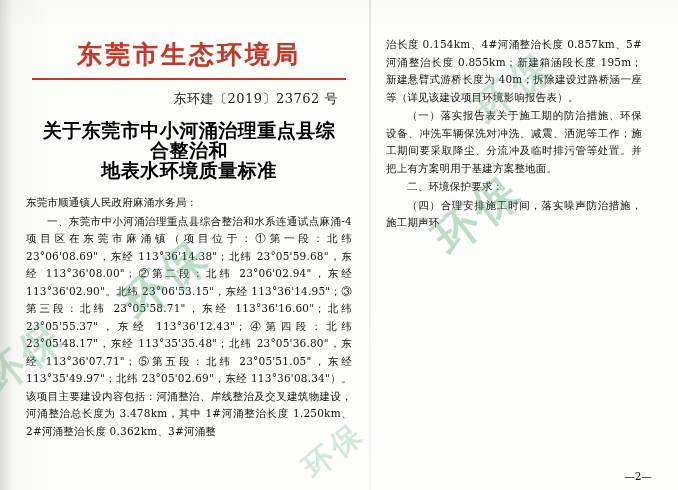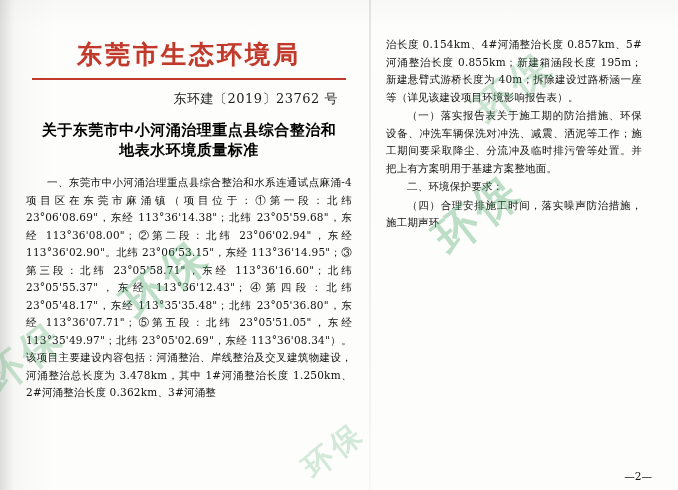--- a/index.html
+++ b/index.html
@@ -70,21 +70,21 @@
     font-size: 13px;
     color: #1a1a1a;
     font-family: "DejaVu Serif", "Liberation Serif", serif;
     margin: 10px 14px 12px 0;
     letter-spacing: 0.5px;
   }
   .doc-title {
     text-align: center;
     font-family: "DejaVu Serif", "Liberation Serif", serif;
     font-weight: bold;
-    font-size: 15px;
+    font-size: 19px;
     line-height: 20px;
     color: #000;
     margin: 0 8px 14px 8px;
     letter-spacing: 0.5px;
   }
   .body-text {
     font-family: "DejaVu Serif", "Liberation Serif", serif;
     font-size: 10.5px;
     line-height: 17.5px;
     color: #111;
@@ -171,20 +171,21 @@
 
   <div class="col col-left">
     <div class="masthead">东莞市生态环境局</div>
     <div class="masthead-rule"></div>
     <div class="doc-number">东环建〔2019〕23762 号</div>
     <div class="doc-title">
       <div>关于东莞市中小河涌治理重点县综合整治和</div>
       <div>地表水环境质量标准</div>
     </div>
     <div class="body-text">
+      <p class="salutation">东莞市顺通镇人民政府麻涌水务局：</p>
       <p class="indent2">一、东莞市中小河涌治理重点县综合整治和水系连通试点麻涌-4 项目区在东莞市麻涌镇（项目位于：①第一段：北纬 23°06'08.69"，东经 113°36'14.38"；北纬 23°05'59.68"，东经 113°36'08.00"；②第二段：北纬 23°06'02.94"，东经 113°36'02.90"。北纬 23°06'53.15"，东经 113°36'14.95"；③第三段：北纬 23°05'58.71"，东经 113°36'16.60"；北纬 23°05'55.37"，东经 113°36'12.43"；④第四段：北纬 23°05'48.17"，东经 113°35'35.48"；北纬 23°05'36.80"，东经 113°36'07.71"；⑤第五段：北纬 23°05'51.05"，东经 113°35'49.97"；北纬 23°05'02.69"，东经 113°36'08.34"）。该项目主要建设内容包括：河涌整治、岸线整治及交叉建筑物建设，河涌整治总长度为 3.478km，其中 1#河涌整治长度 1.250km、2#河涌整治长度 0.362km、3#河涌整</p>
     </div>
   </div>
 
   <div class="gutter"></div>
 
   <div class="col col-right">
     <div class="body-text">
       <p>治长度 0.154km、4#河涌整治长度 0.857km、5#河涌整治长度 0.855km；新建箱涵段长度 195m；新建悬臂式游桥长度为 40m；拆除建设过路桥涵一座等（详见该建设项目环境影响报告表）。</p>
       <p class="indent2">（一）落实报告表关于施工期的防治措施、环保设备、冲洗车辆保洗对冲洗、减震、洒泥等工作；施工期间要采取降尘、分流冲及临时排污管等处置。并把上有方案明用于基建方案整地面。</p>

